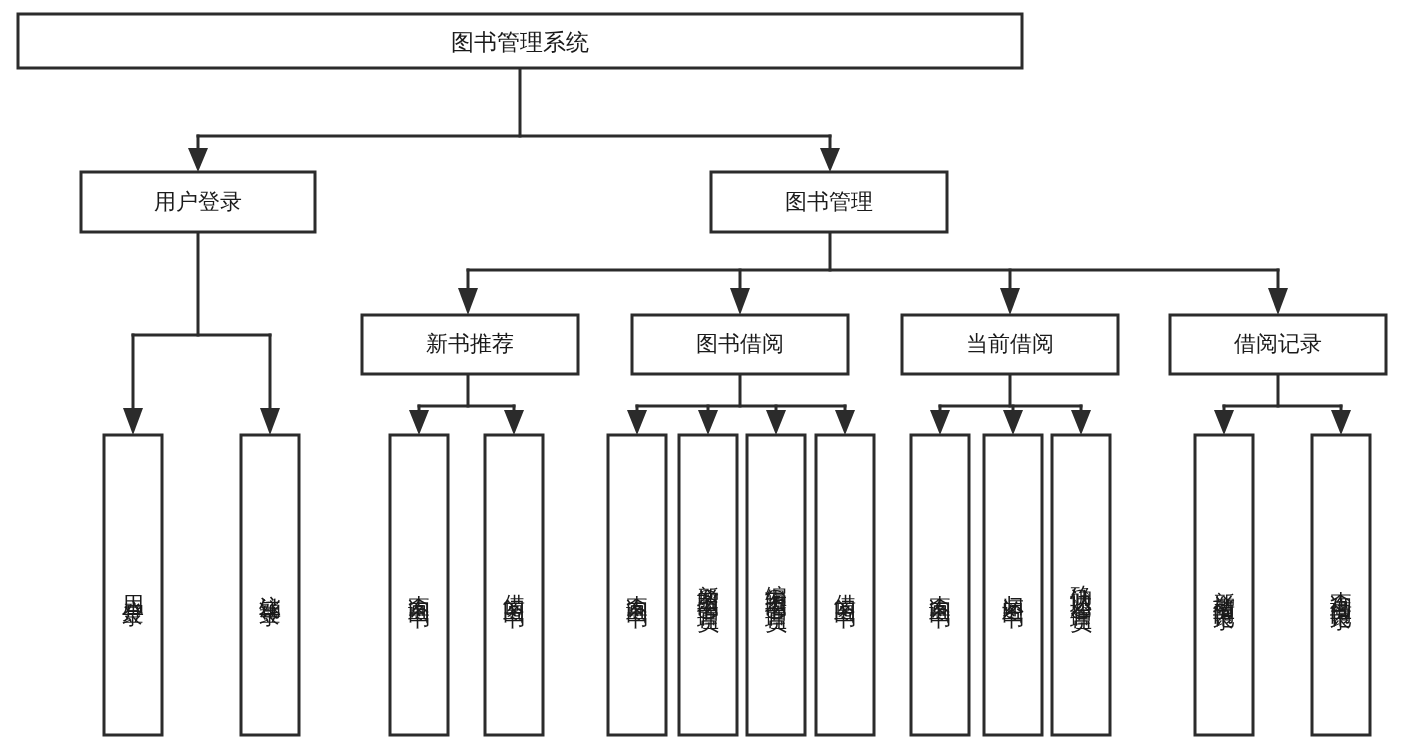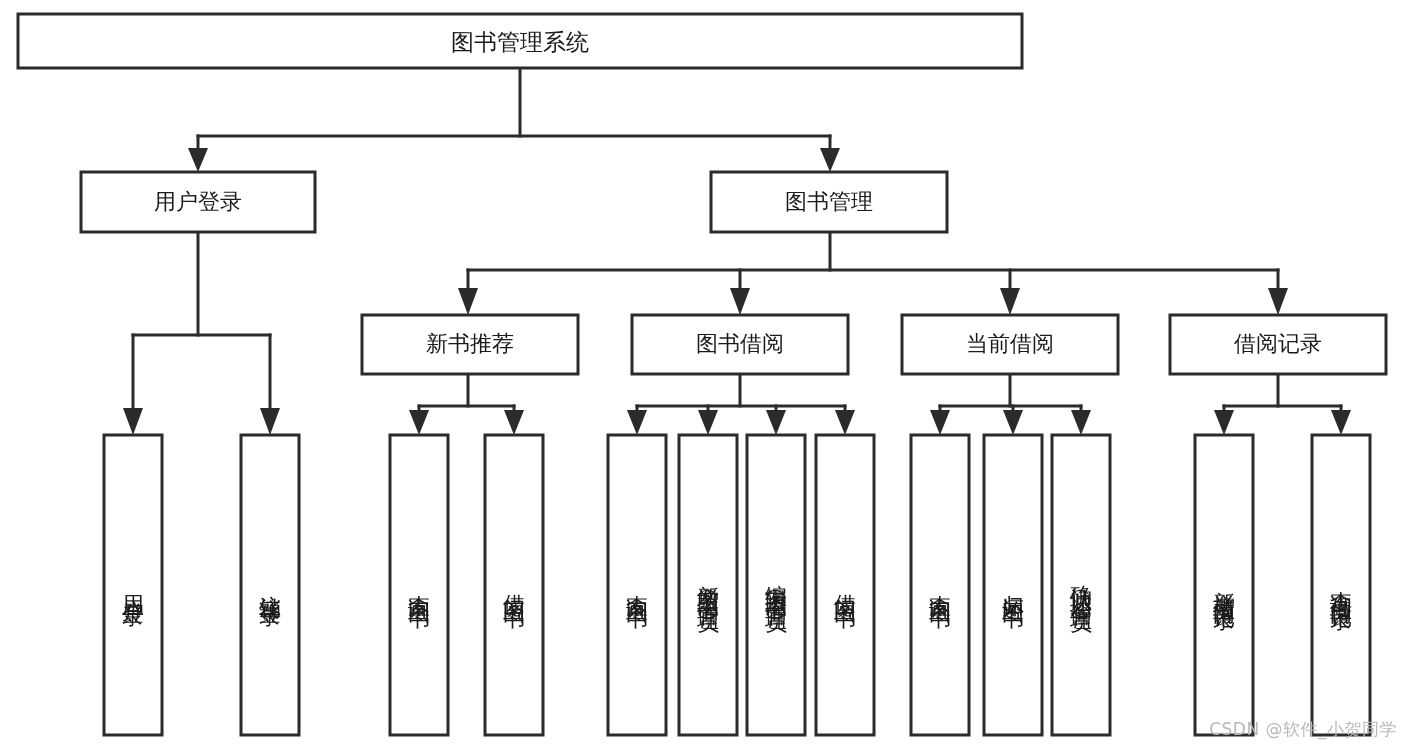--- a/index.html
+++ b/index.html
@@ -223,14 +223,13 @@
   <div class="vlabel" style="left:747px; top:435px; width:58px; height:300px;">编辑图书（管理员）</div>
   <div class="vlabel" style="left:816px; top:435px; width:58px; height:300px;">借阅图书</div>
 
   <div class="vlabel" style="left:911px; top:435px; width:58px; height:300px;">查询图书</div>
   <div class="vlabel" style="left:984px; top:435px; width:58px; height:300px;">归还图书</div>
   <div class="vlabel" style="left:1052px; top:435px; width:58px; height:300px;">确认归还（管理员）</div>
 
   <div class="vlabel" style="left:1195px; top:435px; width:58px; height:300px;">新增借阅记录</div>
   <div class="vlabel" style="left:1312px; top:435px; width:58px; height:300px;">查询借阅记录</div>
 
-  <div class="watermark">CSDN @软件_小贺同学</div>
 </div>
 
 </body></html>

